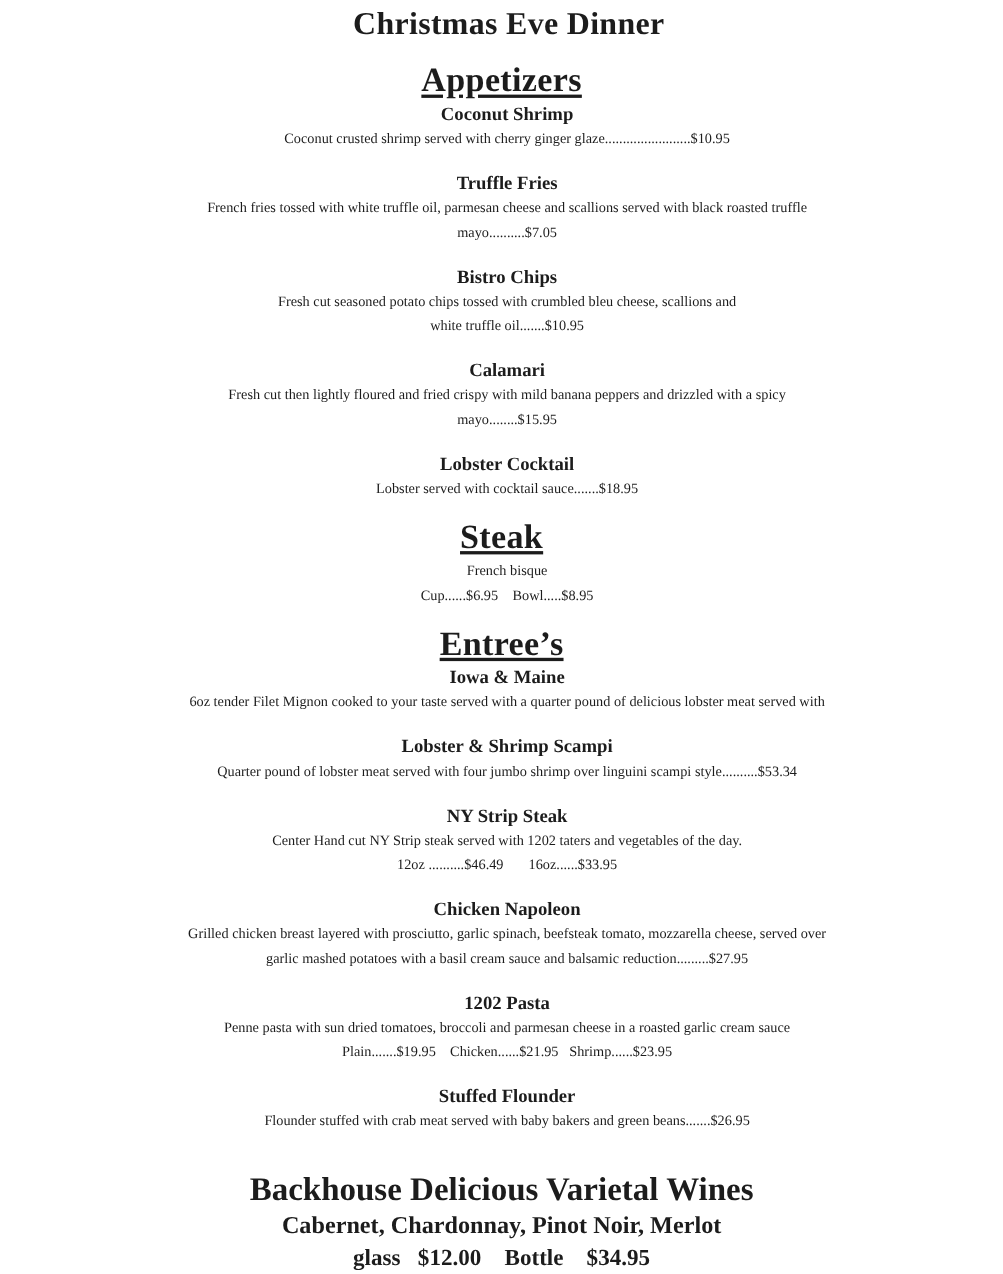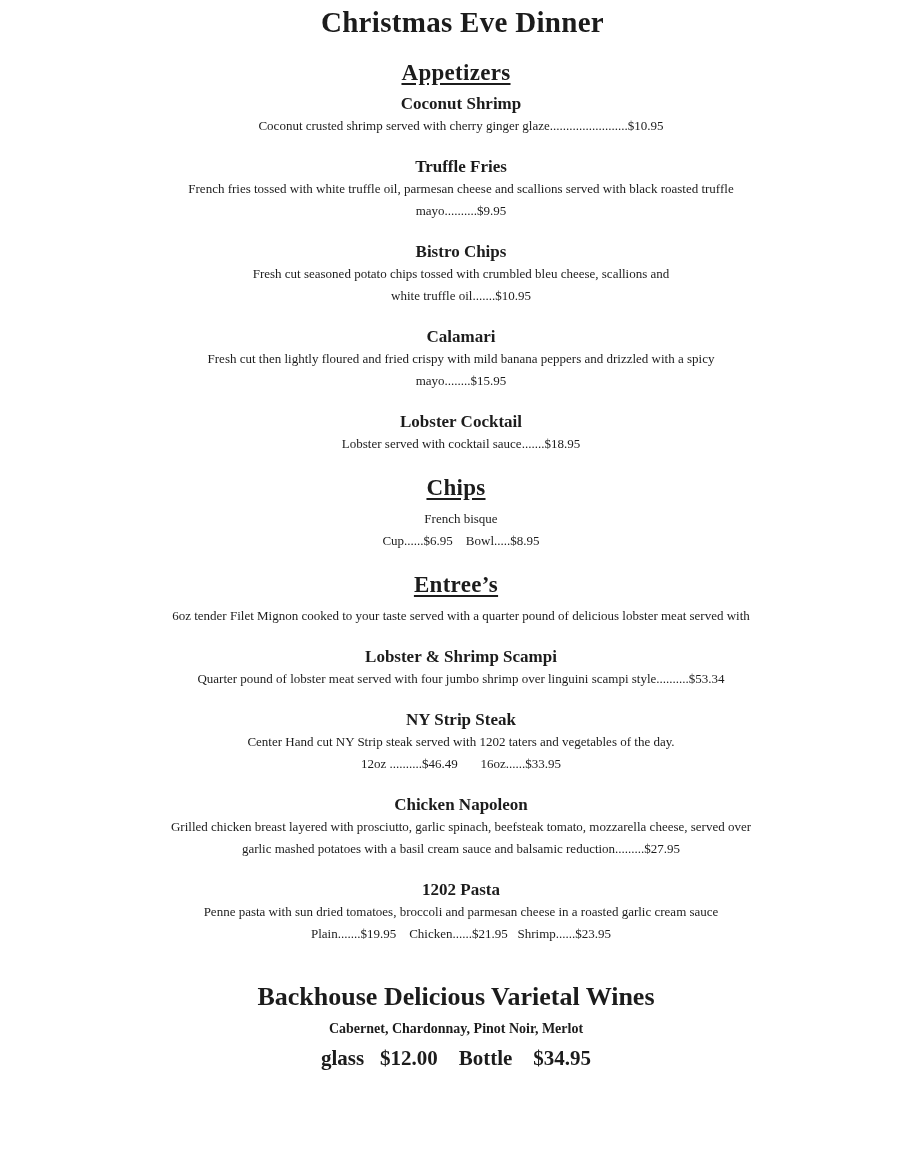--- a/index.html
+++ b/index.html
@@ -22,21 +22,21 @@
   }
   .page-title {
     font-size: 29px;
     font-weight: bold;
     line-height: 34px;
     margin: 0 0 20px 0;
     letter-spacing: 0.3px;
     padding-left: 13px;
   }
   .section-heading {
-    font-size: 23px;
+    font-size: 31px;
     font-weight: bold;
     text-decoration: underline;
     text-underline-offset: 3px;
     line-height: 28px;
     margin: 13px 0 6px 0;
     letter-spacing: 0.3px;
   }
   .item {
     margin-bottom: 19px;
     padding-left: 10px;
@@ -51,26 +51,26 @@
   }
   .desc-line {
     font-size: 13px;
     line-height: 22px;
     white-space: pre-wrap;
   }
   .footer {
     margin-top: 36px;
   }
   .wine-title {
-    font-size: 26px;
+    font-size: 30px;
     font-weight: bold;
     line-height: 32px;
   }
   .wine-varietals {
-    font-size: 14px;
+    font-size: 22px;
     font-weight: bold;
     line-height: 26px;
     margin-top: 3px;
   }
   .wine-prices {
     font-size: 21px;
     font-weight: bold;
     line-height: 26px;
     margin-top: 3px;
     white-space: pre-wrap;
@@ -83,43 +83,44 @@
   <h1 class="page-title">Christmas Eve Dinner</h1>
   <div id="sections">
       <div class="section-heading">Appetizers</div>
       <div class="item">
         <div class="item-name">Coconut Shrimp</div>
         <div class="desc-line">Coconut crusted shrimp served with cherry ginger glaze........................$10.95</div>
       </div>
       <div class="item">
         <div class="item-name">Truffle Fries</div>
         <div class="desc-line">French fries tossed with white truffle oil, parmesan cheese and scallions served with black roasted truffle</div>
-        <div class="desc-line">mayo..........$9.95</div>
+        <div class="desc-line">mayo..........$7.05</div>
       </div>
       <div class="item">
         <div class="item-name">Bistro Chips</div>
         <div class="desc-line">Fresh cut seasoned potato chips tossed with crumbled bleu cheese, scallions and</div>
         <div class="desc-line">white truffle oil.......$10.95</div>
       </div>
       <div class="item">
         <div class="item-name">Calamari</div>
         <div class="desc-line">Fresh cut then lightly floured and fried crispy with mild banana peppers and drizzled with a spicy</div>
         <div class="desc-line">mayo........$15.95</div>
       </div>
       <div class="item">
         <div class="item-name">Lobster Cocktail</div>
         <div class="desc-line">Lobster served with cocktail sauce.......$18.95</div>
       </div>
-      <div class="section-heading">Chips</div>
+      <div class="section-heading">Steak</div>
       <div class="item">
         <div class="desc-line">French bisque</div>
         <div class="desc-line">Cup......$6.95    Bowl.....$8.95</div>
       </div>
       <div class="section-heading">Entree’s</div>
       <div class="item">
+        <div class="item-name">Iowa &amp; Maine</div>
         <div class="desc-line">6oz tender Filet Mignon cooked to your taste served with a quarter pound of delicious lobster meat served with</div>
       </div>
       <div class="item">
         <div class="item-name">Lobster &amp; Shrimp Scampi</div>
         <div class="desc-line">Quarter pound of lobster meat served with four jumbo shrimp over linguini scampi style..........$53.34</div>
       </div>
       <div class="item">
         <div class="item-name">NY Strip Steak</div>
         <div class="desc-line">Center Hand cut NY Strip steak served with 1202 taters and vegetables of the day.</div>
         <div class="desc-line">12oz ..........$46.49       16oz......$33.95</div>
@@ -127,19 +128,23 @@
       <div class="item">
         <div class="item-name">Chicken Napoleon</div>
         <div class="desc-line">Grilled chicken breast layered with prosciutto, garlic spinach, beefsteak tomato, mozzarella cheese, served over</div>
         <div class="desc-line">garlic mashed potatoes with a basil cream sauce and balsamic reduction.........$27.95</div>
       </div>
       <div class="item">
         <div class="item-name">1202 Pasta</div>
         <div class="desc-line">Penne pasta with sun dried tomatoes, broccoli and parmesan cheese in a roasted garlic cream sauce</div>
         <div class="desc-line">Plain.......$19.95    Chicken......$21.95   Shrimp......$23.95</div>
       </div>
+      <div class="item">
+        <div class="item-name">Stuffed Flounder</div>
+        <div class="desc-line">Flounder stuffed with crab meat served with baby bakers and green beans.......$26.95</div>
+      </div>
     </div>
   <div class="footer">
     <div class="wine-title">Backhouse Delicious Varietal Wines</div>
     <div class="wine-varietals">Cabernet, Chardonnay, Pinot Noir, Merlot</div>
     <div class="wine-prices">glass   $12.00    Bottle    $34.95</div>
   </div>
 </div>
 
 </body></html>

